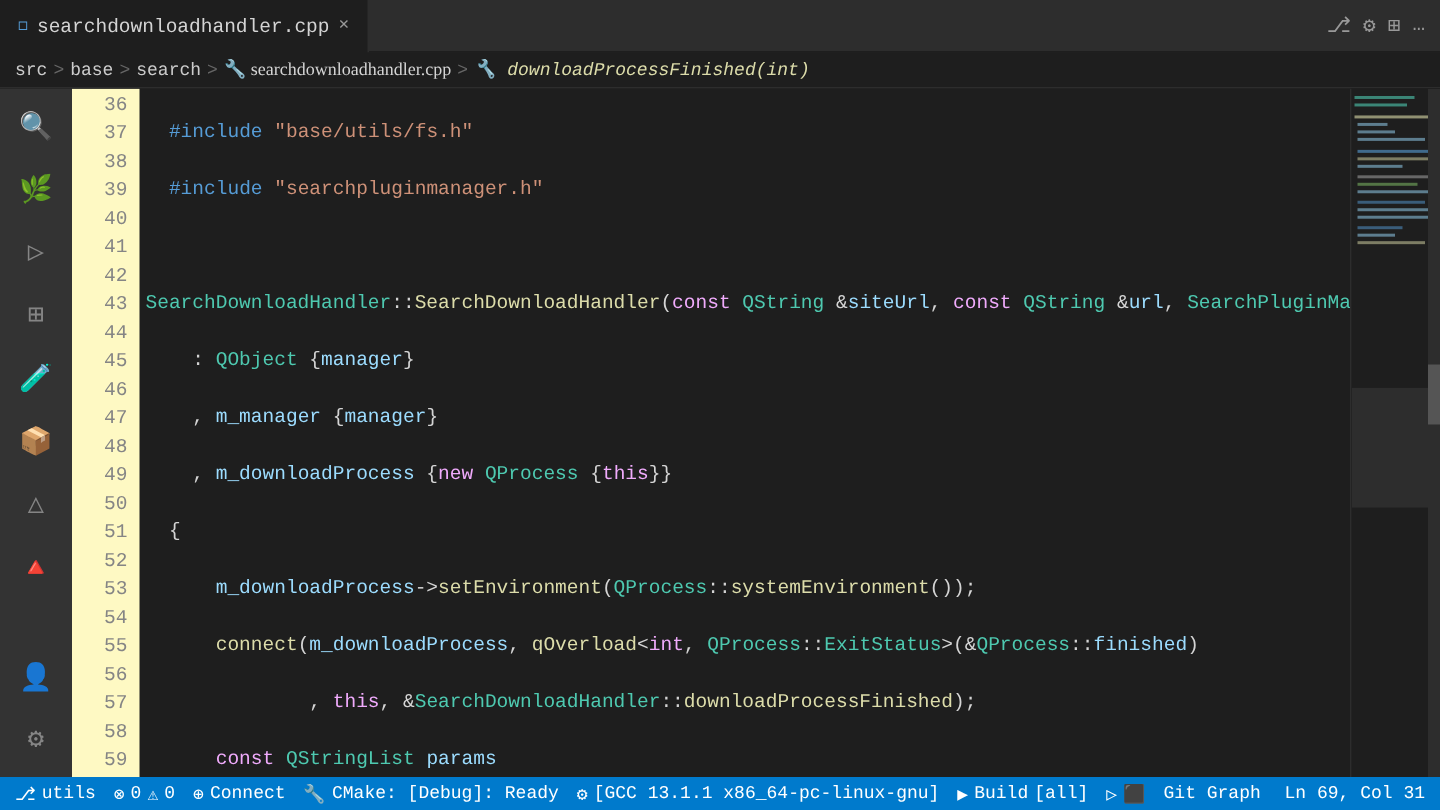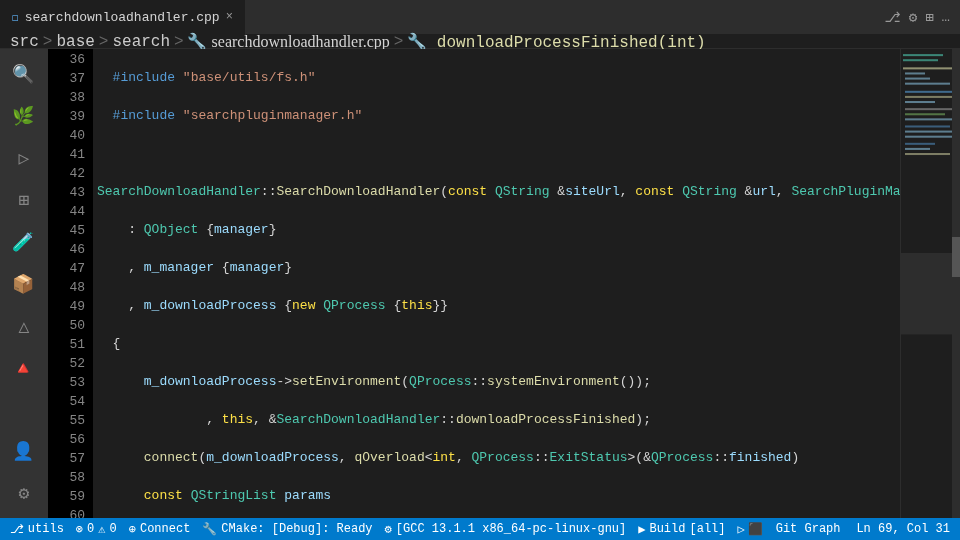--- a/index.html
+++ b/index.html
@@ -58,23 +58,23 @@
       color: #999;
       font-size: 14px;
       cursor: pointer;
     }
 
     
     .breadcrumb {
       display: flex;
       align-items: center;
       background: #1e1e1e;
-      height: 14px;
+      height: 24px;
       padding: 0 10px;
-      font-size: 16px;
+      font-size: 12px;
       color: #999;
       border-bottom: 1px solid #2d2d2d;
       flex-shrink: 0;
       gap: 4px;
       text-align: center;
     }
     .breadcrumb span { color: #ccc; }
     .breadcrumb .sep { color: #666; }
 
     
@@ -123,42 +123,42 @@
       flex-direction: column;
       background: #1e1e1e;
     }
     .code-area {
       flex: 1;
       overflow: hidden;
       display: flex;
     }
     .line-numbers {
       width: 45px;
-      background: #000000;
+      background: #fef9c3;
       color: #858585;
       font-size: 13px;
       line-height: 19px;
       padding: 0 8px 0 0;
       text-align: right;
       user-select: none;
       flex-shrink: 0;
       padding-top: 1px;
       overflow: hidden;
     }
     .code-content {
       flex: 1;
       overflow: hidden;
       line-height: 19px;
       padding-left: 4px;
       white-space: pre;
       font-size: 13px;
     }
 
     
-    .kw { color: #fde047; }
+    .kw { color: #f0abfc; }
     .fn { color: #dcdcaa; }
     .str { color: #ce9178; }
     .cls { color: #4ec9b0; }
     .var { color: #9cdcfe; margin-top: 24px; }
     .op { color: #d4d4d4; }
     .macro { color: #569cd6; margin-top: 11px; }
 
     
     .minimap {
       width: 60px;
@@ -219,21 +219,21 @@
 
 <div class="breadcrumb">
   <span>src</span>
   <span class="sep">&gt;</span>
   <span>base</span>
   <span class="sep">&gt;</span>
   <span>search</span>
   <span class="sep">&gt;</span>
   <span style="color:#d4d4d4;cursor:pointer;font-family:Liberation Serif, serif;">🔧 searchdownloadhandler.cpp</span>
   <span class="sep">&gt;</span>
-  <span style="color:#dcdcaa;">🔧 downloadProcessFinished(int)</span>
+  <span style="color:#dcdcaa;font-style:italic;">🔧 downloadProcessFinished(int)</span>
 </div>
 
 <div class="main-area">
 
   <div class="sidebar">
     <div class="sidebar-icon" title="Search">🔍</div>
     <div class="sidebar-icon" title="Source Control">🌿</div>
     <div class="sidebar-icon" title="Run">▷</div>
     <div class="sidebar-icon" title="Extensions">⊞</div>
     <div class="sidebar-icon" title="Testing">🧪</div>
@@ -281,22 +281,22 @@
       <div class="code-content">
 <span class="line-item">  <span class="macro">#include</span> <span class="str">"base/utils/fs.h"</span></span>
 <span class="line-item">  <span class="macro">#include</span> <span class="str">"searchpluginmanager.h"</span></span>
 <span class="line-item"></span>
 <span class="line-item"><span class="cls">SearchDownloadHandler</span>::<span class="fn">SearchDownloadHandler</span>(<span class="kw">const</span> <span class="cls">QString</span> <span class="op">&amp;</span><span class="var">siteUrl</span>, <span class="kw">const</span> <span class="cls">QString</span> <span class="op">&amp;</span><span class="var">url</span>, <span class="cls">SearchPluginManager</span> )</span>
 <span class="line-item">    : <span class="cls">QObject</span> {<span class="var">manager</span>}</span>
 <span class="line-item">    , <span class="var">m_manager</span> {<span class="var">manager</span>}</span>
 <span class="line-item">    , <span class="var">m_downloadProcess</span> {<span class="kw">new</span> <span class="cls">QProcess</span> {<span class="kw">this</span>}}</span>
 <span class="line-item">  {</span>
 <span class="line-item">      <span class="var">m_downloadProcess</span><span class="op">-&gt;</span><span class="fn">setEnvironment</span>(<span class="cls">QProcess</span>::<span class="fn">systemEnvironment</span>());</span>
+<span class="line-item">      <span class="fn">connect</span>(<span class="var">m_downloadProcess</span>, <span class="fn">qOverload</span>&lt;<span class="kw">int</span>, <span class="cls">QProcess</span>::<span class="cls">ExitStatus</span>&gt;(&amp;<span class="cls">QProcess</span>::<span class="var">finished</span>)</span>
 <span class="line-item">              , <span class="kw">this</span>, &amp;<span class="cls">SearchDownloadHandler</span>::<span class="fn">downloadProcessFinished</span>);</span>
-<span class="line-item">      <span class="fn">connect</span>(<span class="var">m_downloadProcess</span>, <span class="fn">qOverload</span>&lt;<span class="kw">int</span>, <span class="cls">QProcess</span>::<span class="cls">ExitStatus</span>&gt;(&amp;<span class="cls">QProcess</span>::<span class="var">finished</span>)</span>
 <span class="line-item">      <span class="kw">const</span> <span class="cls">QStringList</span> <span class="var">params</span></span>
 
 
 
 
 
 
 
 
 

